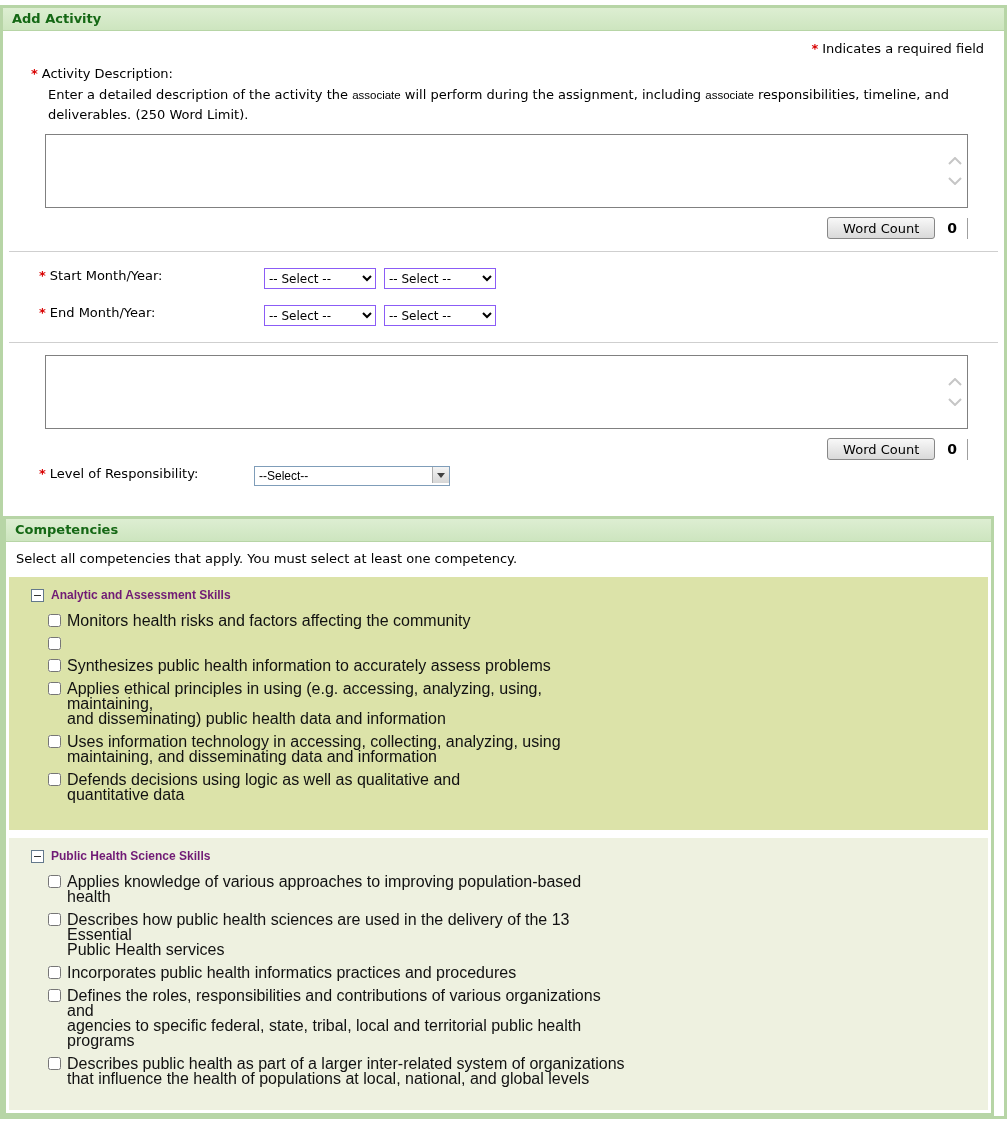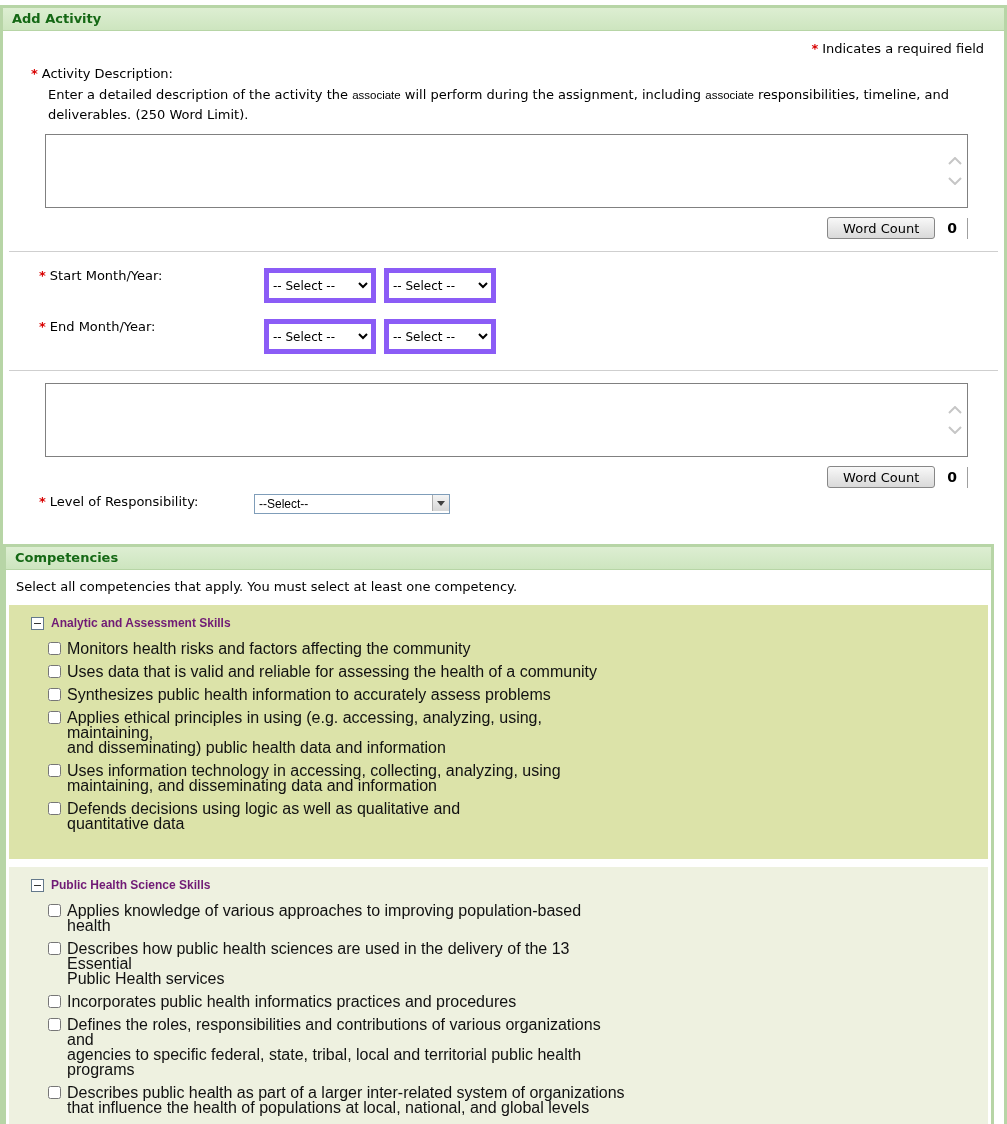--- a/index.html
+++ b/index.html
@@ -63,22 +63,22 @@
     font-size: 14px; font-weight: bold; line-height: 20px;
     padding: 0 10px 1px 1px; border-right: 1px solid #9f9f9f;
   }
 
   hr.divider { border: none; border-top: 1px solid #cfcfcf; margin: 12px -8px; }
 
   .row { display: flex; font-size: 13px; margin: 16px 0 16px 22px; }
   .row-label { width: 225px; }
   .row-controls { display: flex; gap: 8px; }
   .sel {
-    font: 12px "DejaVu Sans", sans-serif; height: 35px; min-width: 112px;
-    border: 5px solid #8b5cf6; background: #fff;
+    font: 12px "DejaVu Sans", sans-serif; height: 21px; min-width: 112px;
+    border: 1px solid #8b5cf6; background: #fff;
   }
 
   .lor-row { margin-top: 6px; }
   .lor-row .row-label { width: 215px; }
   .combo { position: relative; width: 196px; height: 20px; }
   .combo-sel {
     appearance: none; -webkit-appearance: none;
     width: 196px; height: 20px; min-width: 0;
     border: 1px solid #7f9db9; border-radius: 0;
     background: #fff; padding: 0 22px 0 4px;
@@ -244,21 +244,20 @@
       </div>
       <div class="items">
 
           <label class="comp-item">
             <input type="checkbox" class="cb" style="">
             <span class="comp-text">Monitors health risks and factors affecting the community</span>
           </label>
 
           <label class="comp-item">
             <input type="checkbox" class="cb" style="">
-            <span class="comp-text">Uses data that is valid and reliable for assessing the health of a community</span>
           </label>
 
           <label class="comp-item">
             <input type="checkbox" class="cb" style="">
             <span class="comp-text">Synthesizes public health information to accurately assess problems</span>
           </label>
 
           <label class="comp-item">
             <input type="checkbox" class="cb" style="">
             <span class="comp-text">Applies ethical principles in using (e.g. accessing, analyzing, using, maintaining,

